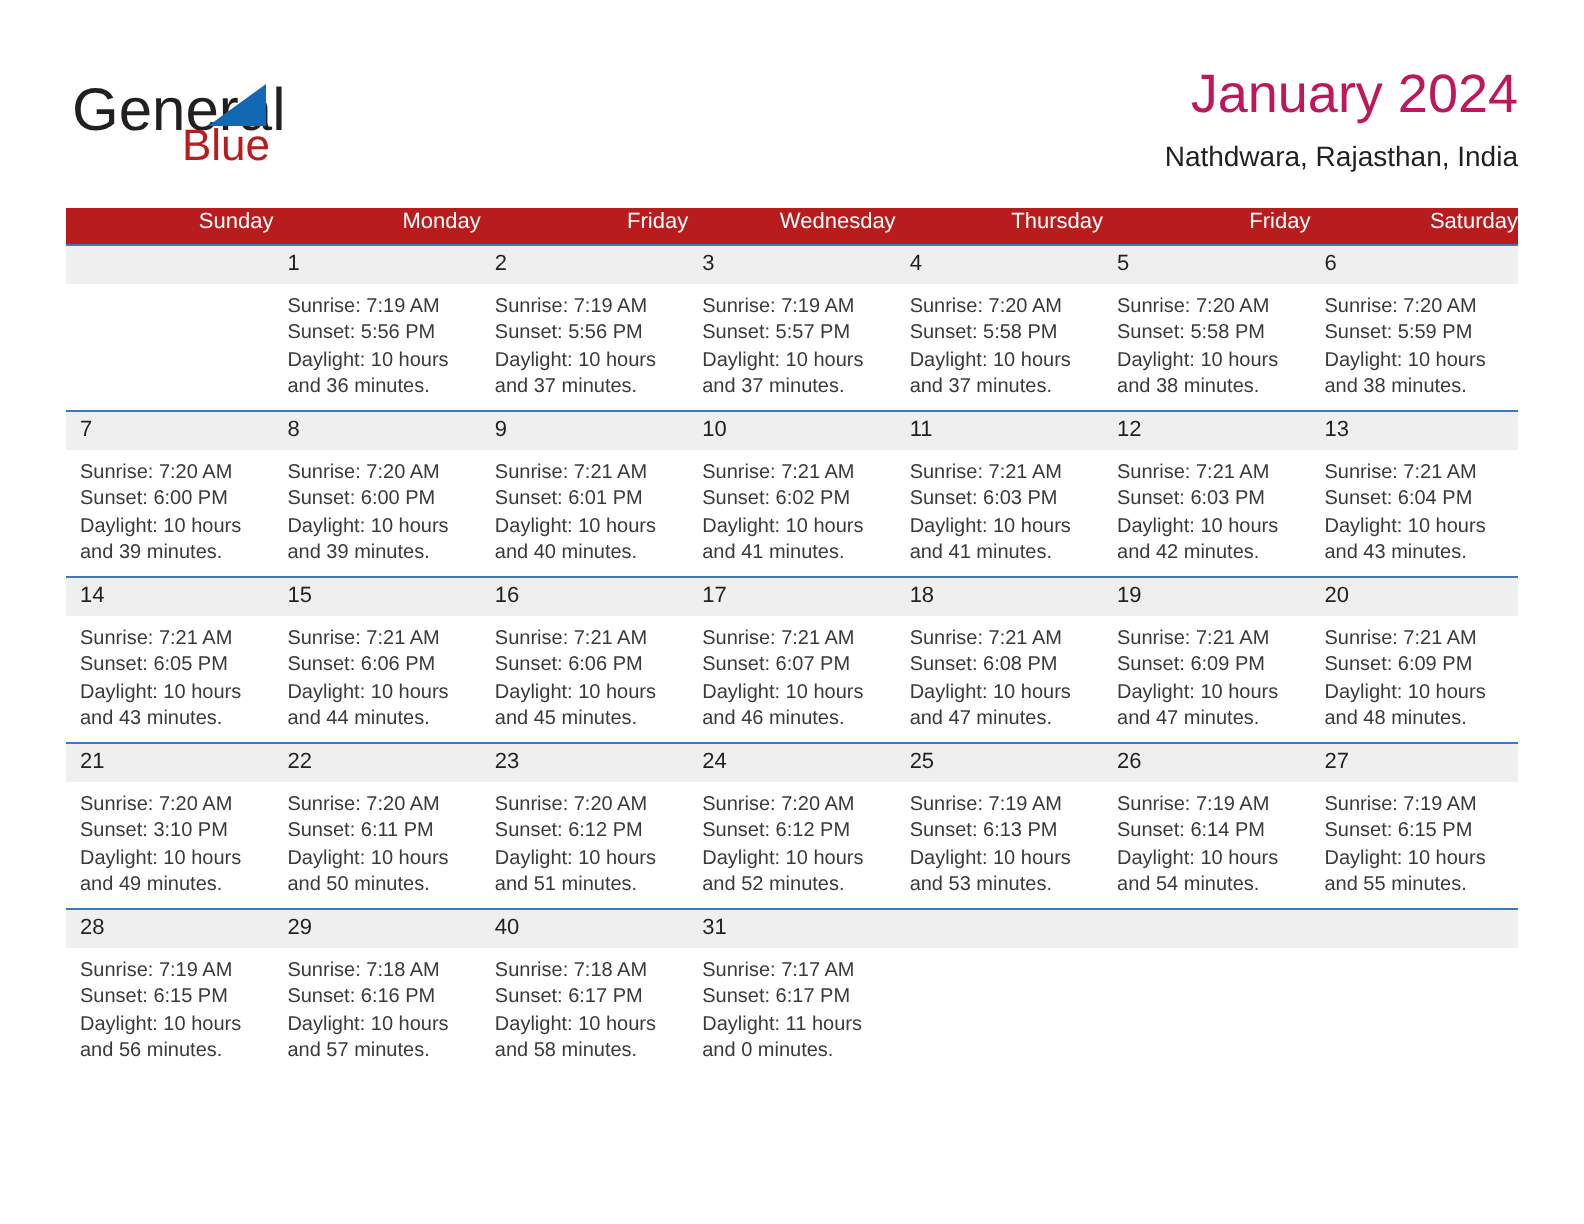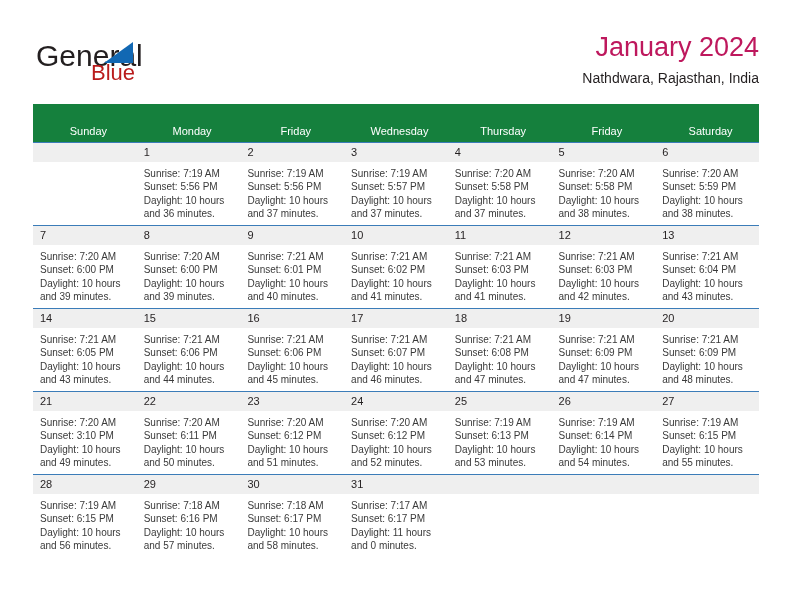--- a/index.html
+++ b/index.html
@@ -85,26 +85,26 @@
   
   .calendar {
     position: absolute;
     left: 33px;
     top: 104px;
     width: 726px;
     border-collapse: collapse;
     table-layout: fixed;
   }
   .calendar th {
-    background: #15803d;
+    background: #b91c1c;
     color: #ffffff;
     font-size: 11px;
     font-weight: normal;
-    text-align: center;
-    padding: 21px 0 5px 7px;
+    text-align: right;
+    padding: 1px 0 5px 7px;
     height: 12px;
     border: none;
   }
   .calendar td {
     vertical-align: top;
     padding: 0;
     border: none;
     width: 103.7px;
   }
   .weekrow > td {
@@ -434,21 +434,21 @@
           <td class="daycell">
             <div class="daynum">29</div>
             <div class="daybody">
               <div>Sunrise: 7:18 AM</div>
               <div>Sunset: 6:16 PM</div>
               <div>Daylight: 10 hours</div>
               <div>and 57 minutes.</div>
             </div>
           </td>
           <td class="daycell">
-            <div class="daynum">30</div>
+            <div class="daynum">40</div>
             <div class="daybody">
               <div>Sunrise: 7:18 AM</div>
               <div>Sunset: 6:17 PM</div>
               <div>Daylight: 10 hours</div>
               <div>and 58 minutes.</div>
             </div>
           </td>
           <td class="daycell">
             <div class="daynum">31</div>
             <div class="daybody">

